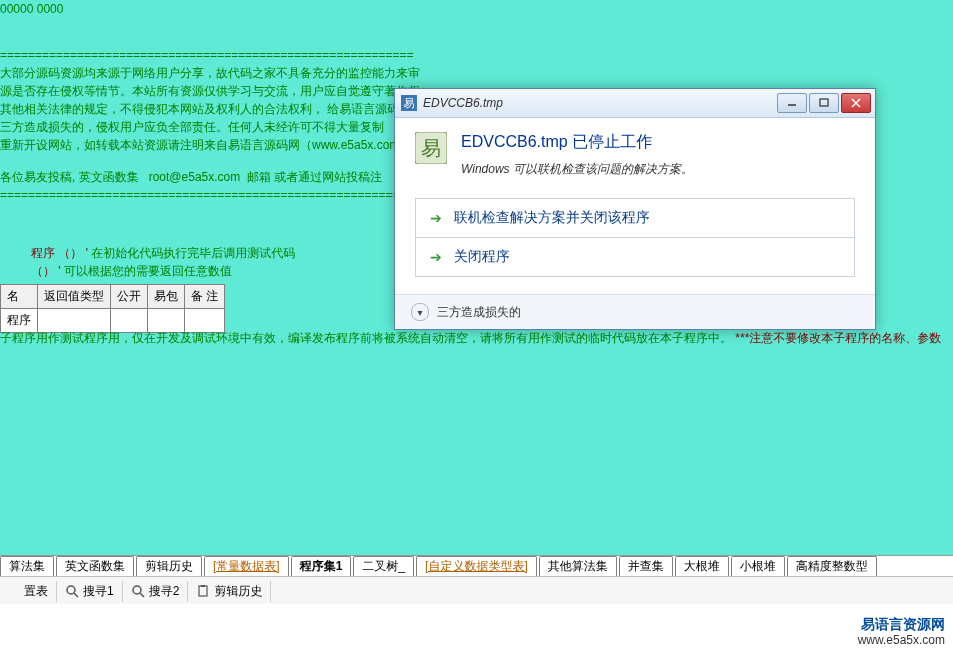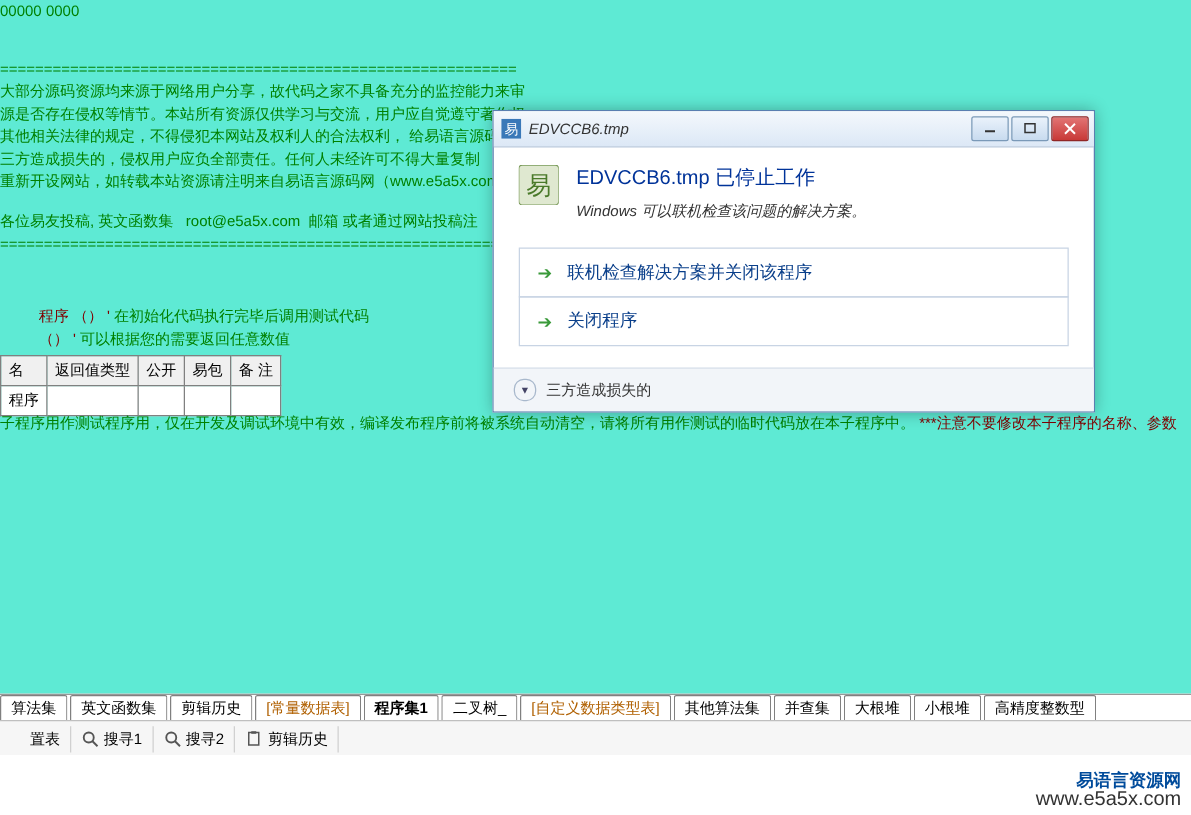--- a/index.html
+++ b/index.html
@@ -10,27 +10,27 @@
   .terms-block{position:absolute;top:46px;left:0;}
   .mid-block{position:absolute;top:244px;left:0;}
   .table1{position:absolute;top:284px;left:0;border-collapse:collapse;font-size:12px;}
   .table1 th,.table1 td{border:1px solid #808080;padding:3px 6px;text-align:left;background:#fff;font-weight:normal;}
   .table1 th{background:#f0f0f0;}
   .note-line{position:absolute;top:330px;left:0;color:#008000;font-size:12px;white-space:nowrap;}
   .note-line .red{color:#800000;margin-top:13px;}
   .tabs-bar{position:absolute;left:0;top:555px;width:953px;height:20px;background:#fff;border-top:1px solid #999;display:flex;align-items:center;}
   .tab{display:inline-block;border:1px solid #808080;border-bottom:none;padding:1px 8px;margin-right:2px;background:#fff;font-size:12px;cursor:pointer;border-radius:2px 2px 0 0;white-space:nowrap;}
   .tab.active{font-weight:bold;background:#fff;}
-  .tab.oran{color:#b06000;}
+  .tab.oran{color:#b06000;text-decoration:underline;}
   .search-bar{position:absolute;left:0;top:576px;width:953px;height:28px;border-top:1px solid #bfbfbf;background:#f6f6f6;display:flex;align-items:center;padding-left:16px;}
   .sb-item{display:flex;align-items:center;padding:2px 8px;cursor:pointer;border-right:1px solid #d0d0d0;font-size:12px;}
   .sb-item svg{margin-right:4px;}
   .canvas-area{position:absolute;left:0;top:604px;width:953px;height:48px;background:#fff;}
   .watermark{position:absolute;right:8px;bottom:4px;text-align:right;font-size:14px;font-weight:bold;color:#004b9b;line-height:16px;}
-  .watermark .url{font-size:16px;color:#333;font-weight:normal;}
+  .watermark .url{font-size:12px;color:#333;font-weight:normal;}
   
   .dlg{position:absolute;left:394px;top:88px;width:480px;background:#fff;border:1px solid #5a7fb0;box-shadow:0 0 12px rgba(0,0,0,0.3);font-family:"Microsoft YaHei",sans-serif;}
   .dlg-titlebar{height:28px;background:linear-gradient(to bottom,#f4f8fc,#dce8f6);display:flex;align-items:center;padding:0 4px;border-bottom:1px solid #b8c8dc;}
   .dlg-icon{width:16px;height:16px;margin:0 6px 0 2px;}
   .dlg-title{flex:1;font-size:12px;color:#333;font-style:italic;}
   .win-btns{display:flex;}
   .win-btn{width:28px;height:18px;margin-left:2px;border:1px solid #7a99b8;border-radius:2px;display:flex;align-items:center;justify-content:center;background:linear-gradient(to bottom,#eaf2fb,#c8dbef);cursor:pointer;}
   .win-btn.close{background:linear-gradient(to bottom,#e27474,#c83a38);border-color:#902626;}
   .dlg-body{padding:14px 20px 10px 20px;}
   .dlg-head{display:flex;align-items:flex-start;margin-bottom:10px;}

